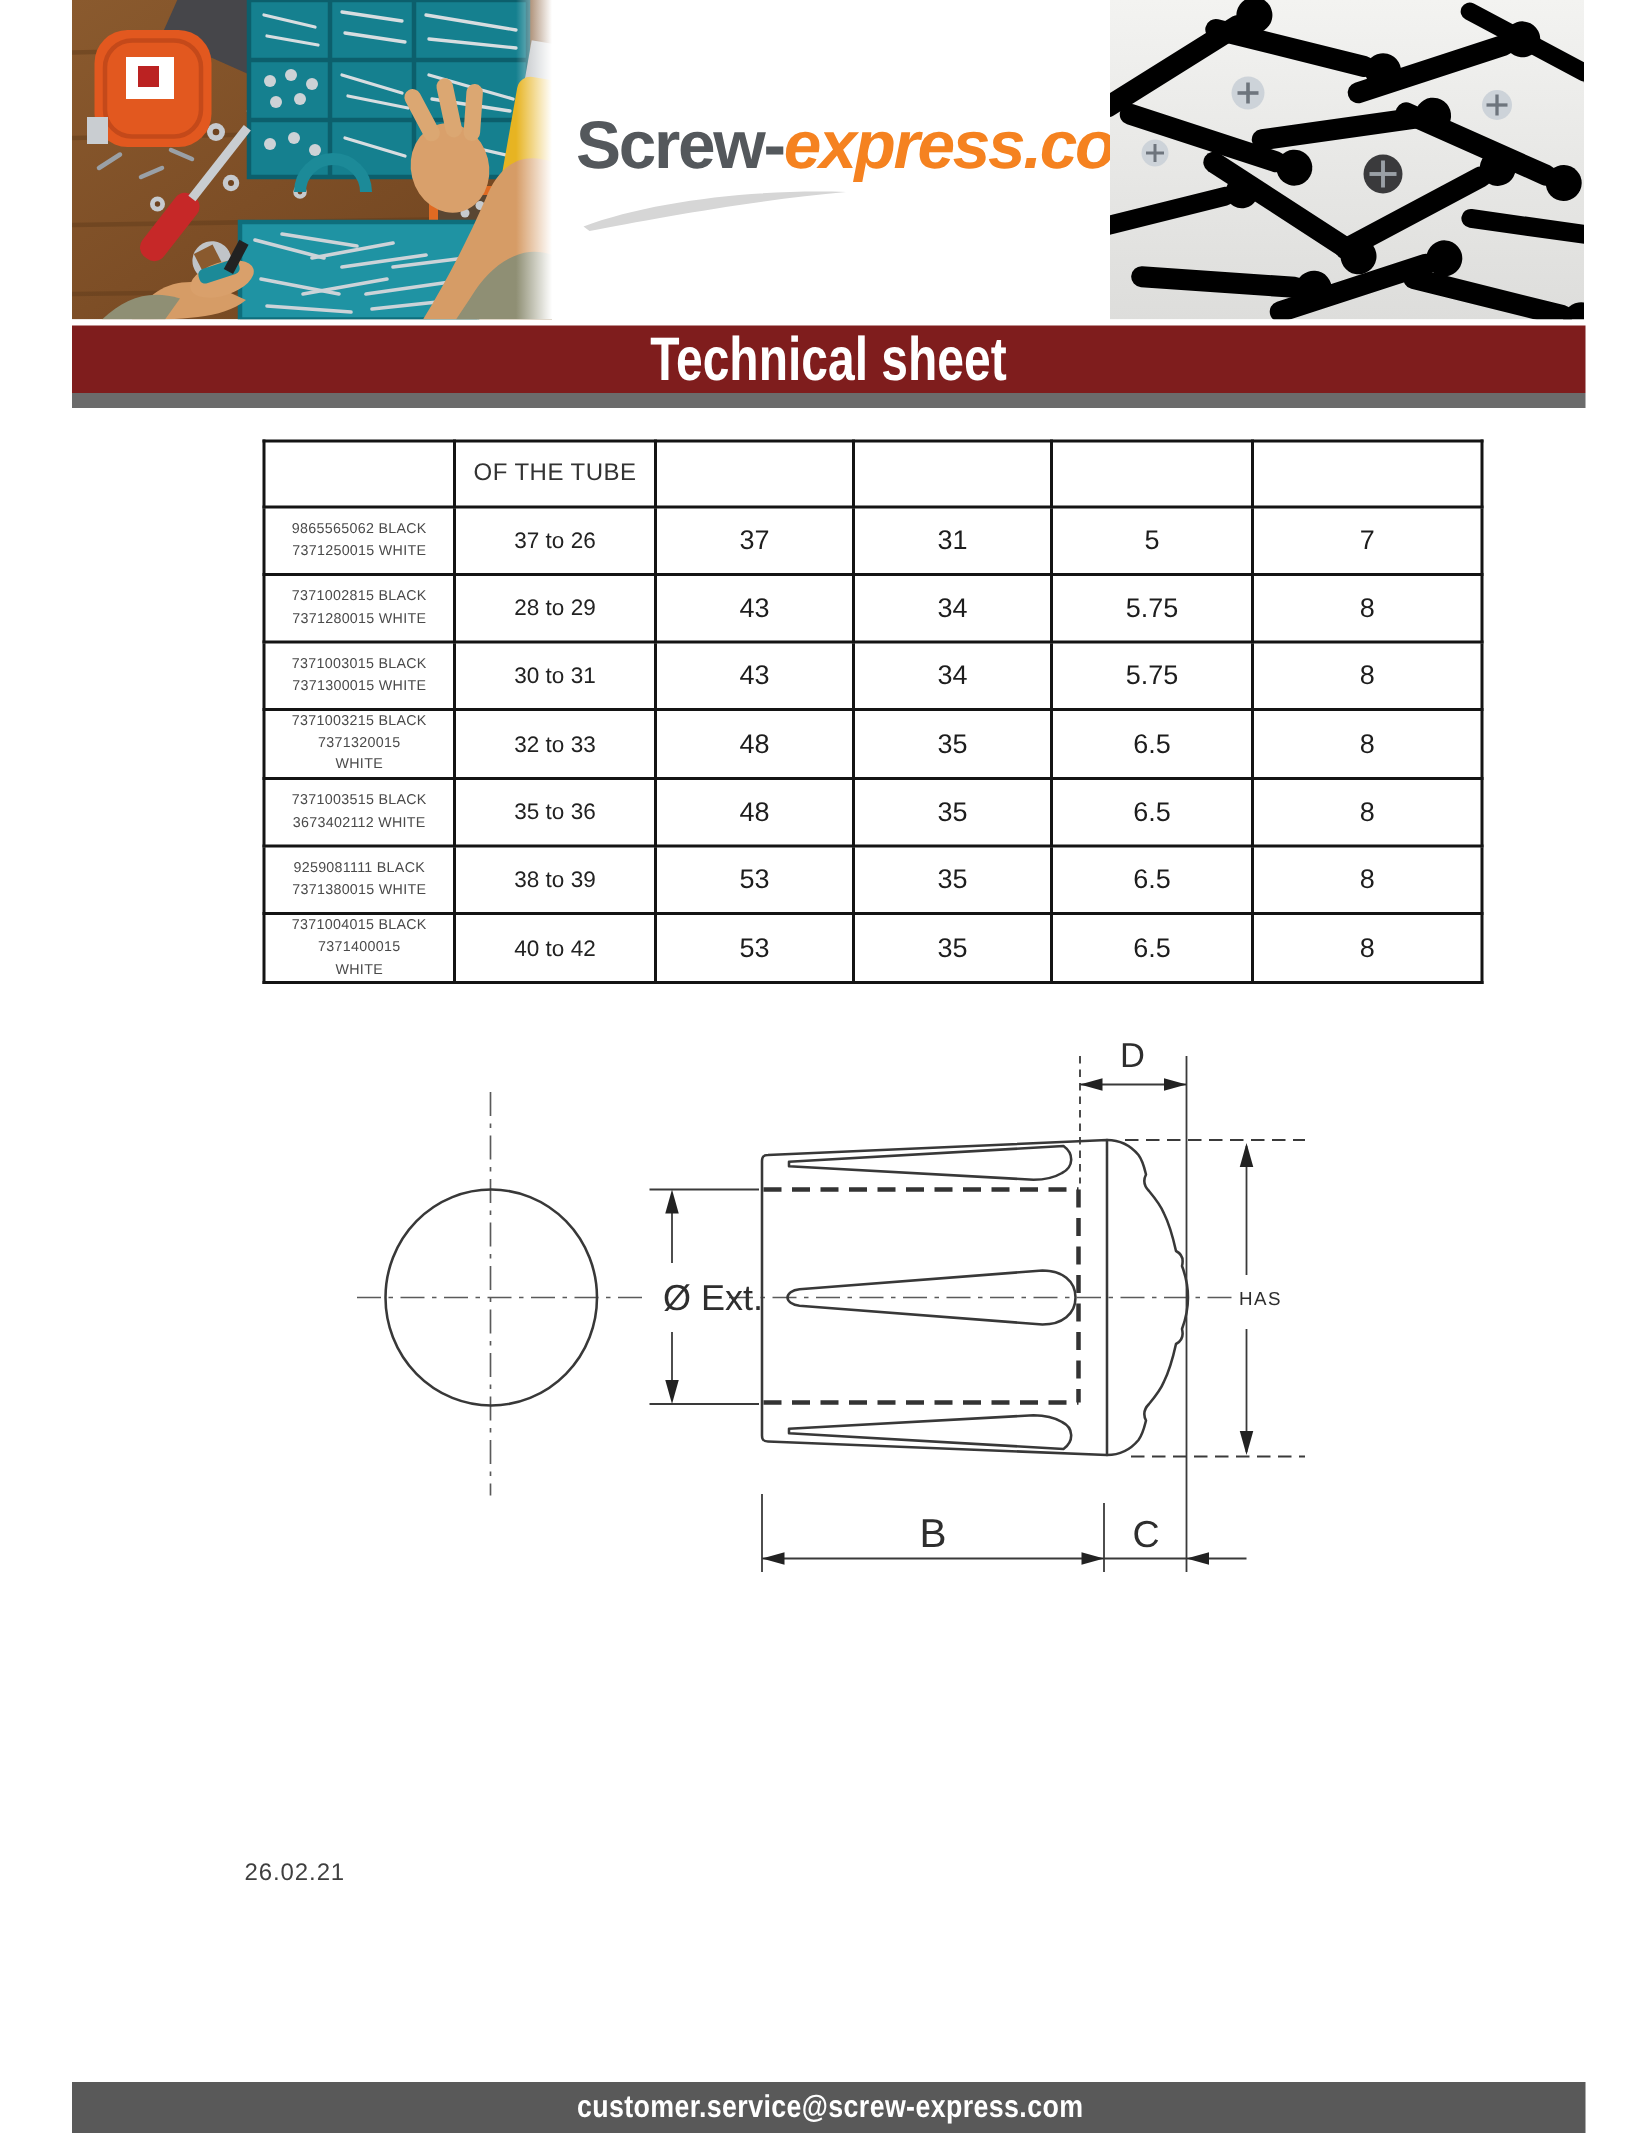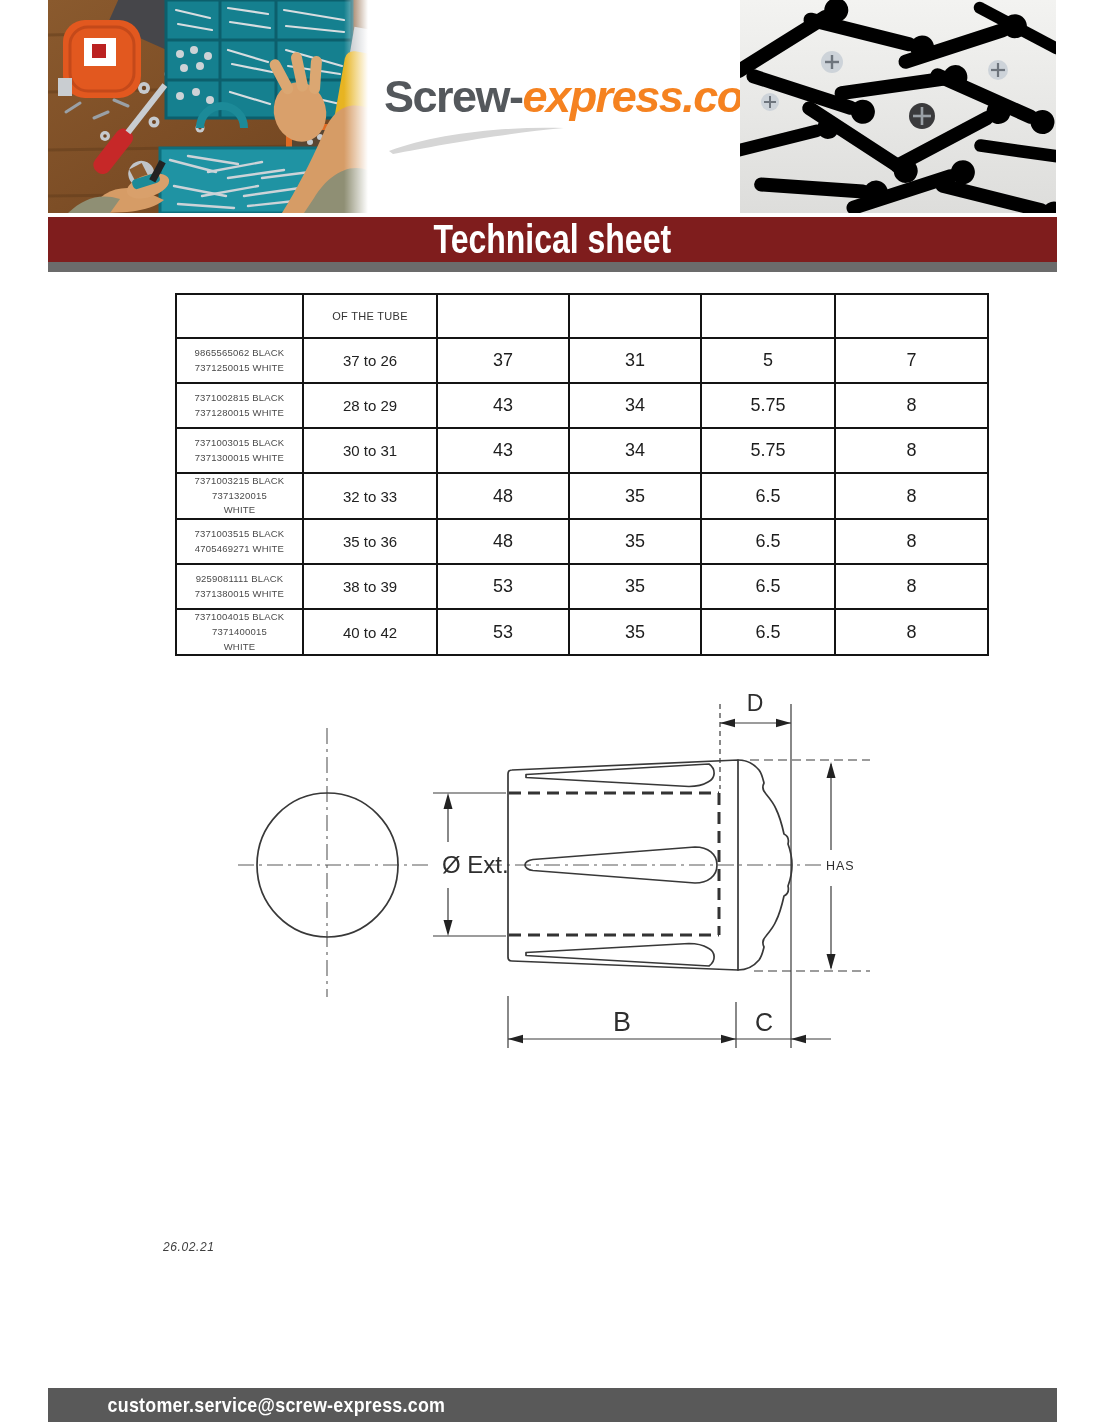--- a/index.html
+++ b/index.html
@@ -23,33 +23,33 @@
   
   .sheet-table{position:absolute;left:175px;top:293px;border-collapse:collapse;table-layout:fixed;}
   .sheet-table td{border:2px solid #141414;text-align:center;vertical-align:middle;
                   background:#fff;padding:0 4px;}
   .sheet-table tr{height:45px;}
   .sheet-table tr.hdr{height:44px;}
   td.c-code{width:117px;font-size:9.5px;color:#4a4a4a;letter-spacing:.2px;line-height:1.55;}
   td.c-tube{width:124px;font-size:15px;color:#222;}
   td.c-num{font-size:18px;color:#1d1d1d;}
   td.w3{width:122px;} td.w4{width:122px;} td.w5{width:124px;} td.w6{width:143px;}
-  .hdr td{font-size:11px;color:#333;letter-spacing:.3px;}
+  .hdr td{font-size:16px;color:#333;letter-spacing:.3px;}
   
   .drawing{position:absolute;left:230px;top:690px;width:660px;height:390px;}
   .drawing text{font-family:"Liberation Sans",sans-serif;fill:#2e2e2e;}
   .oln{fill:none;stroke:#383838;stroke-width:1.7;stroke-linejoin:round;stroke-linecap:round;}
   .dln{fill:none;stroke:#3a3a3a;stroke-width:1.2;}
   .cln{fill:none;stroke:#5a5a5a;stroke-width:1.1;stroke-dasharray:16 5 3 5;}
   .dsh{fill:none;stroke:#333;stroke-width:3;stroke-dasharray:12 7;}
   .arr{fill:#222;stroke:none;}
   
-  .date{position:absolute;left:163px;top:1240px;font-size:12px;color:#3f3f3f;letter-spacing:.6px;font-style:italic;}
+  .date{position:absolute;left:163px;top:1240px;font-size:16px;color:#3f3f3f;letter-spacing:.6px;}
   .footer{position:absolute;left:48px;top:1388px;width:1009px;height:34px;background:#595959;
-          display:flex;align-items:center;justify-content:flex-start;}
+          display:flex;align-items:center;justify-content:center;}
   .footer .t{display:inline-block;transform:scaleX(.85);transform-origin:right center;
              color:#fff;font-size:21px;font-weight:bold;margin-right:58px;letter-spacing:.3px;}
 </style>
 </head>
 <body>
 
 <div class="page">
 
   <div class="photo" style="left:48px;width:320px;">
     <svg viewBox="0 0 320 213" preserveAspectRatio="none">
@@ -328,21 +328,21 @@
       </tr>
       <tr>
         <td class="c-code"><span>7371003215 BLACK 7371320015</span><br><span>WHITE</span></td>
         <td class="c-tube">32 to 33</td>
         <td class="c-num w3">48</td>
         <td class="c-num w4">35</td>
         <td class="c-num w5">6.5</td>
         <td class="c-num w6">8</td>
       </tr>
       <tr>
-        <td class="c-code"><span>7371003515 BLACK</span><br><span>4705469271 WHITE</span></td>
+        <td class="c-code"><span>7371003515 BLACK</span><br><span>3673402112 WHITE</span></td>
         <td class="c-tube">35 to 36</td>
         <td class="c-num w3">48</td>
         <td class="c-num w4">35</td>
         <td class="c-num w5">6.5</td>
         <td class="c-num w6">8</td>
       </tr>
       <tr>
         <td class="c-code"><span>9259081111 BLACK</span><br><span>7371380015 WHITE</span></td>
         <td class="c-tube">38 to 39</td>
         <td class="c-num w3">53</td>

